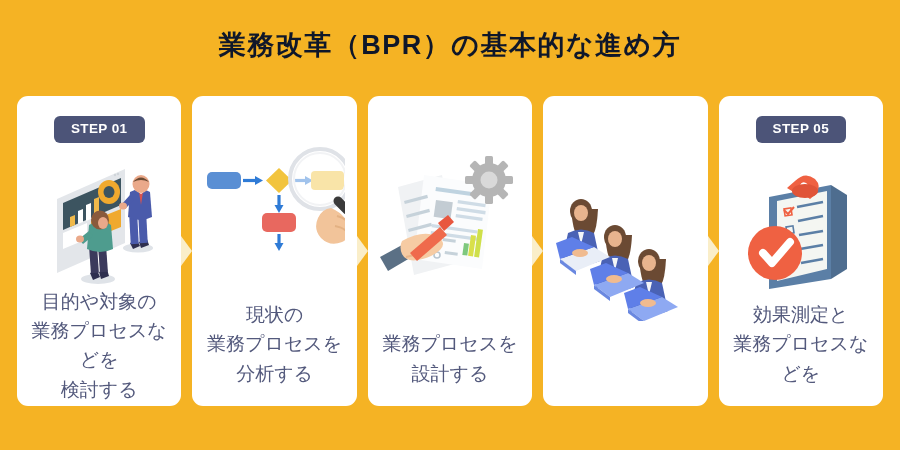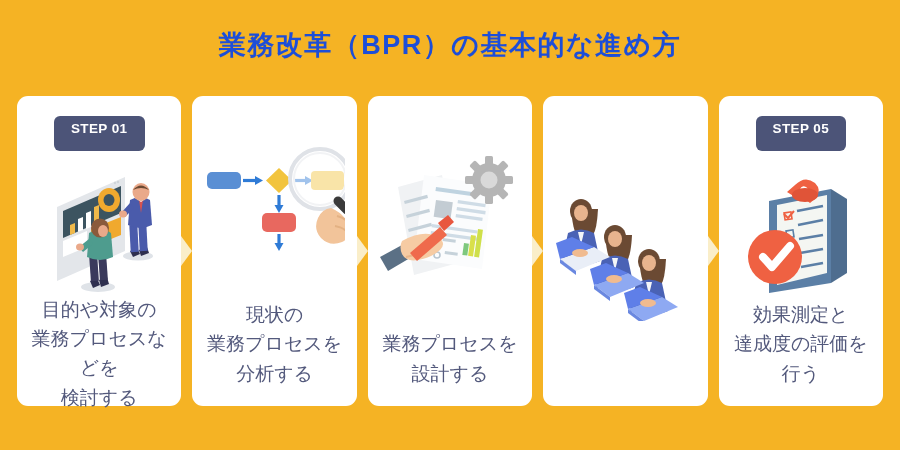--- a/index.html
+++ b/index.html
@@ -5,21 +5,21 @@
   * { margin:0; padding:0; box-sizing:border-box; }
   html,body { width:900px; height:450px; }
   body {
     background:#f5b324;
     font-family:"Liberation Sans","DejaVu Sans",sans-serif;
     overflow:hidden;
     position:relative;
   }
   #page-title {
     text-align:center;
-    color:#1d4ed8;
+    color:#0f172a;
     font-size:27px;
     font-weight:bold;
     letter-spacing:1.5px;
     line-height:1;
     padding-top:32px;
     text-shadow:0 1px 0 rgba(0,0,0,.02);
   }
   #steps {
     position:absolute;
     left:17px; top:96px;
@@ -36,21 +36,21 @@
     flex-direction:column;
     align-items:center;
   }
   .badge {
     margin-top:20px;
     background:#4c5478;
     color:#fff;
     font-size:13.5px;
     font-weight:bold;
     letter-spacing:.4px;
-    padding:6px 17px 15px;
+    padding:6px 17px 7px;
     border-radius:6px;
     line-height:1;
   }
   .art {
     flex:1 1 auto;
     width:100%;
     display:flex;
     align-items:center;
     justify-content:center;
     padding:4px 6px 0;
@@ -323,16 +323,16 @@
           <path d="M64 82 l24-4"></path>
           <path d="M65 96 l23-4"></path>
           <path d="M66 110 l22-4"></path>
         </g>
 
         <circle cx="40" cy="100" r="27" fill="#ef6142"></circle>
         <path d="M28 100 l9 10 18-21" stroke="#ffffff" stroke-width="8" fill="none" stroke-linecap="round" stroke-linejoin="round"></path>
       </svg>
     </div>
     <div class="caption">効果測定と
-達成度の評価を行う</div>
+業務プロセスなどを</div>
   </div>
 
 </div>
 
 </body></html>

